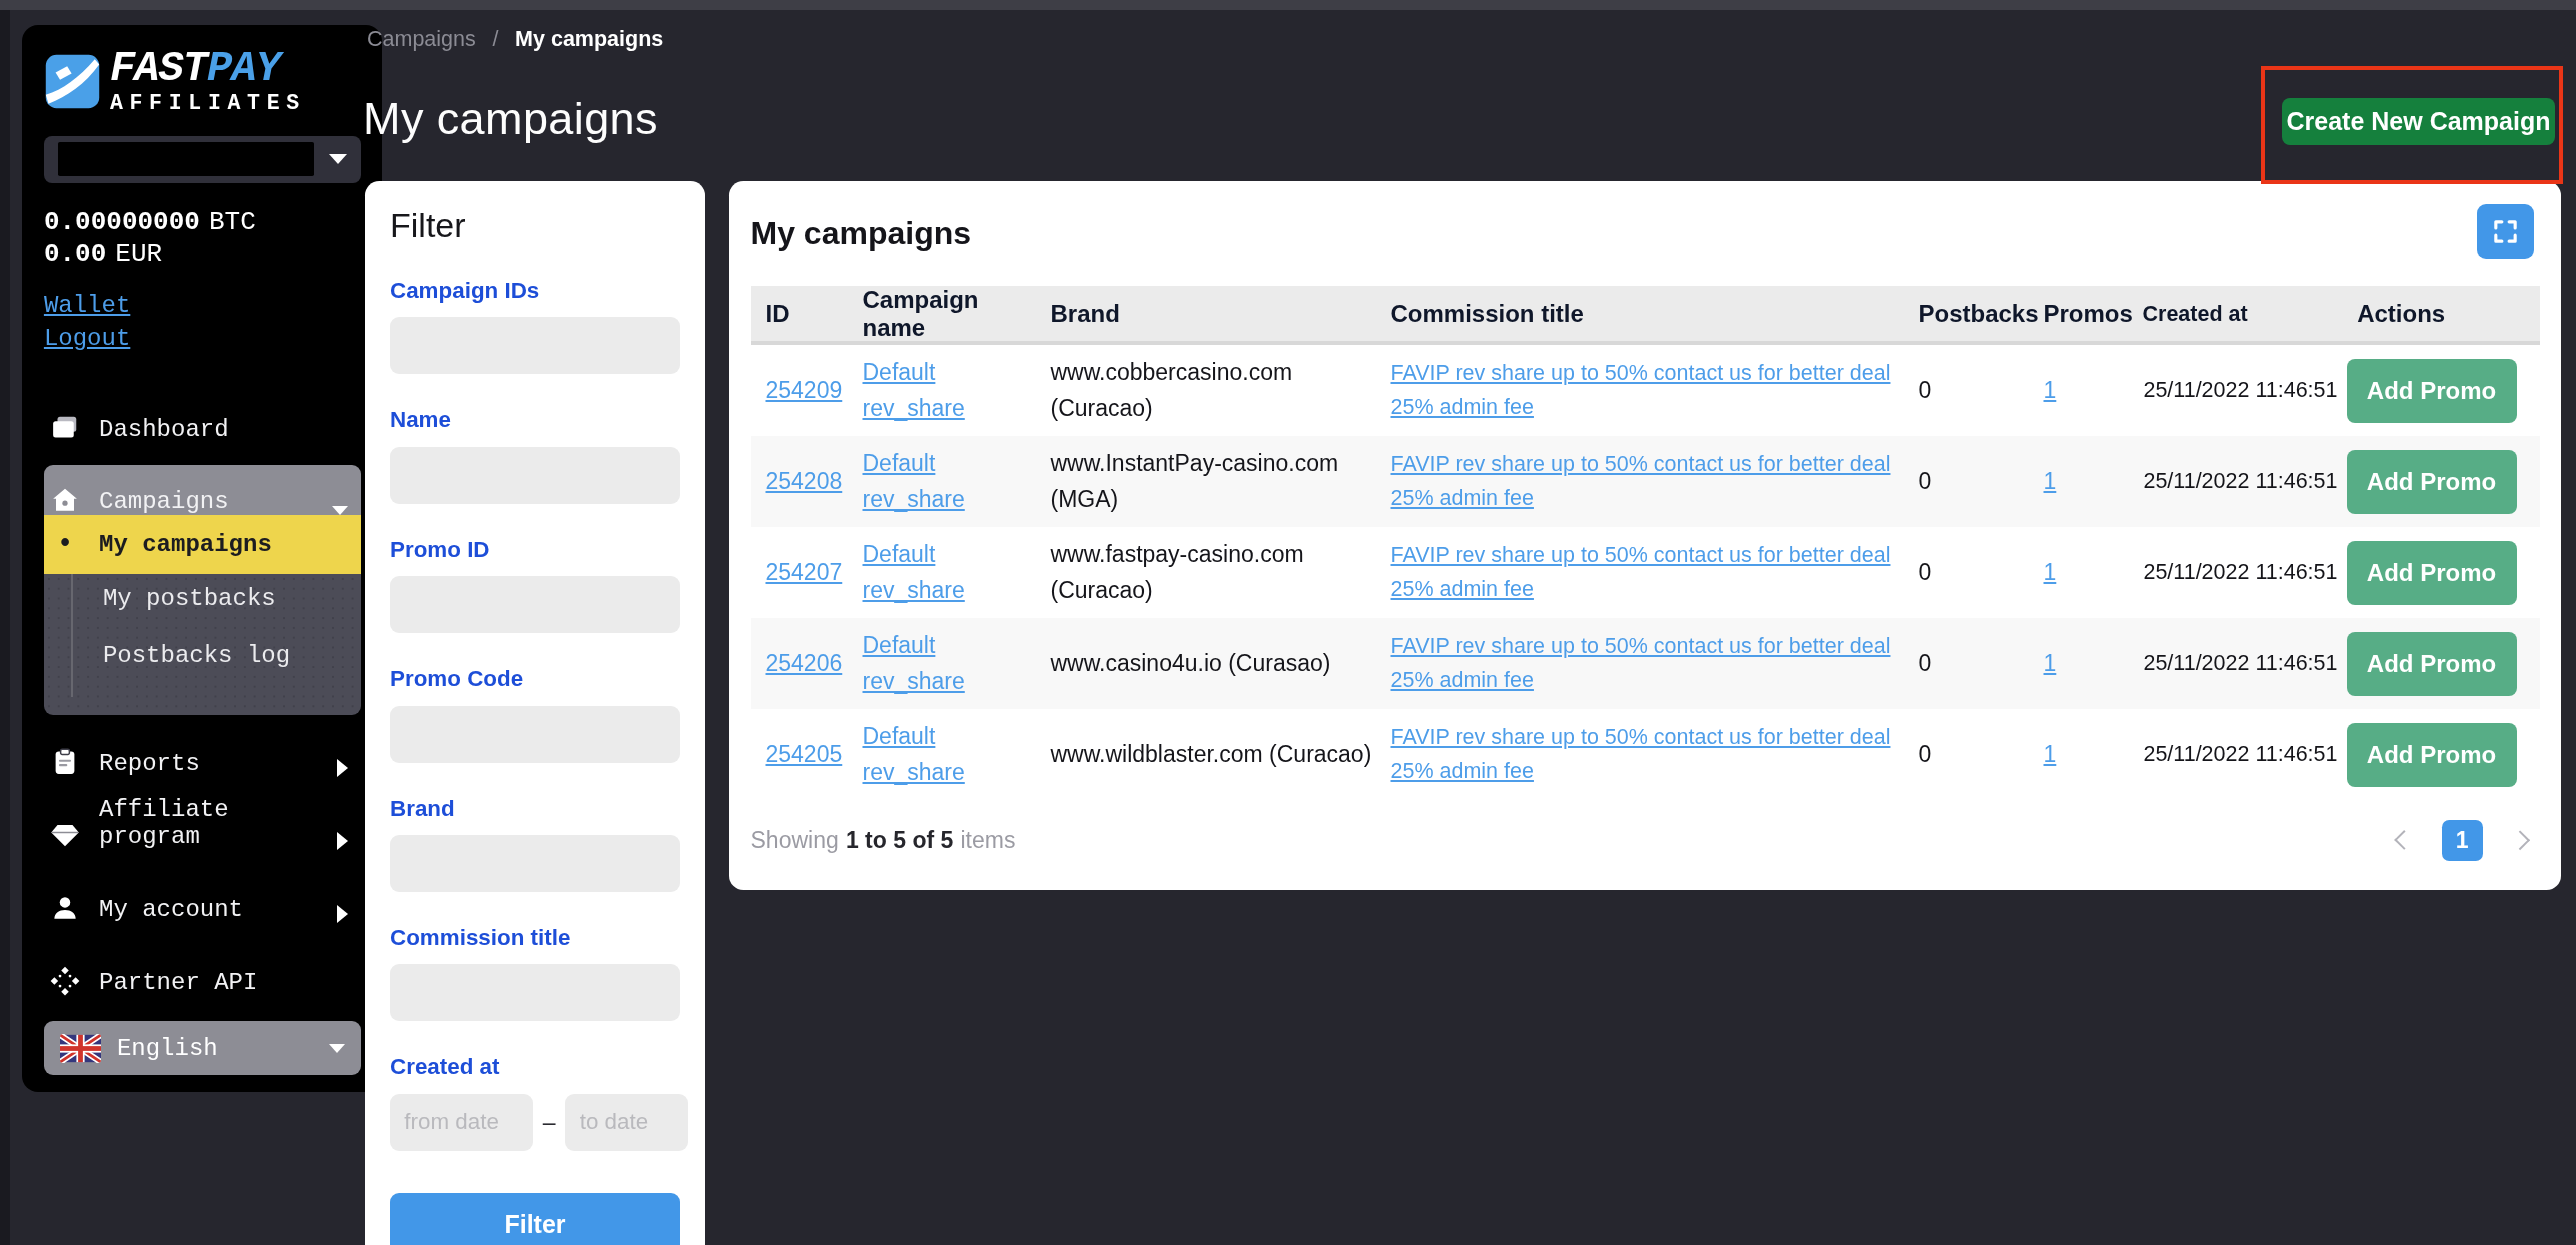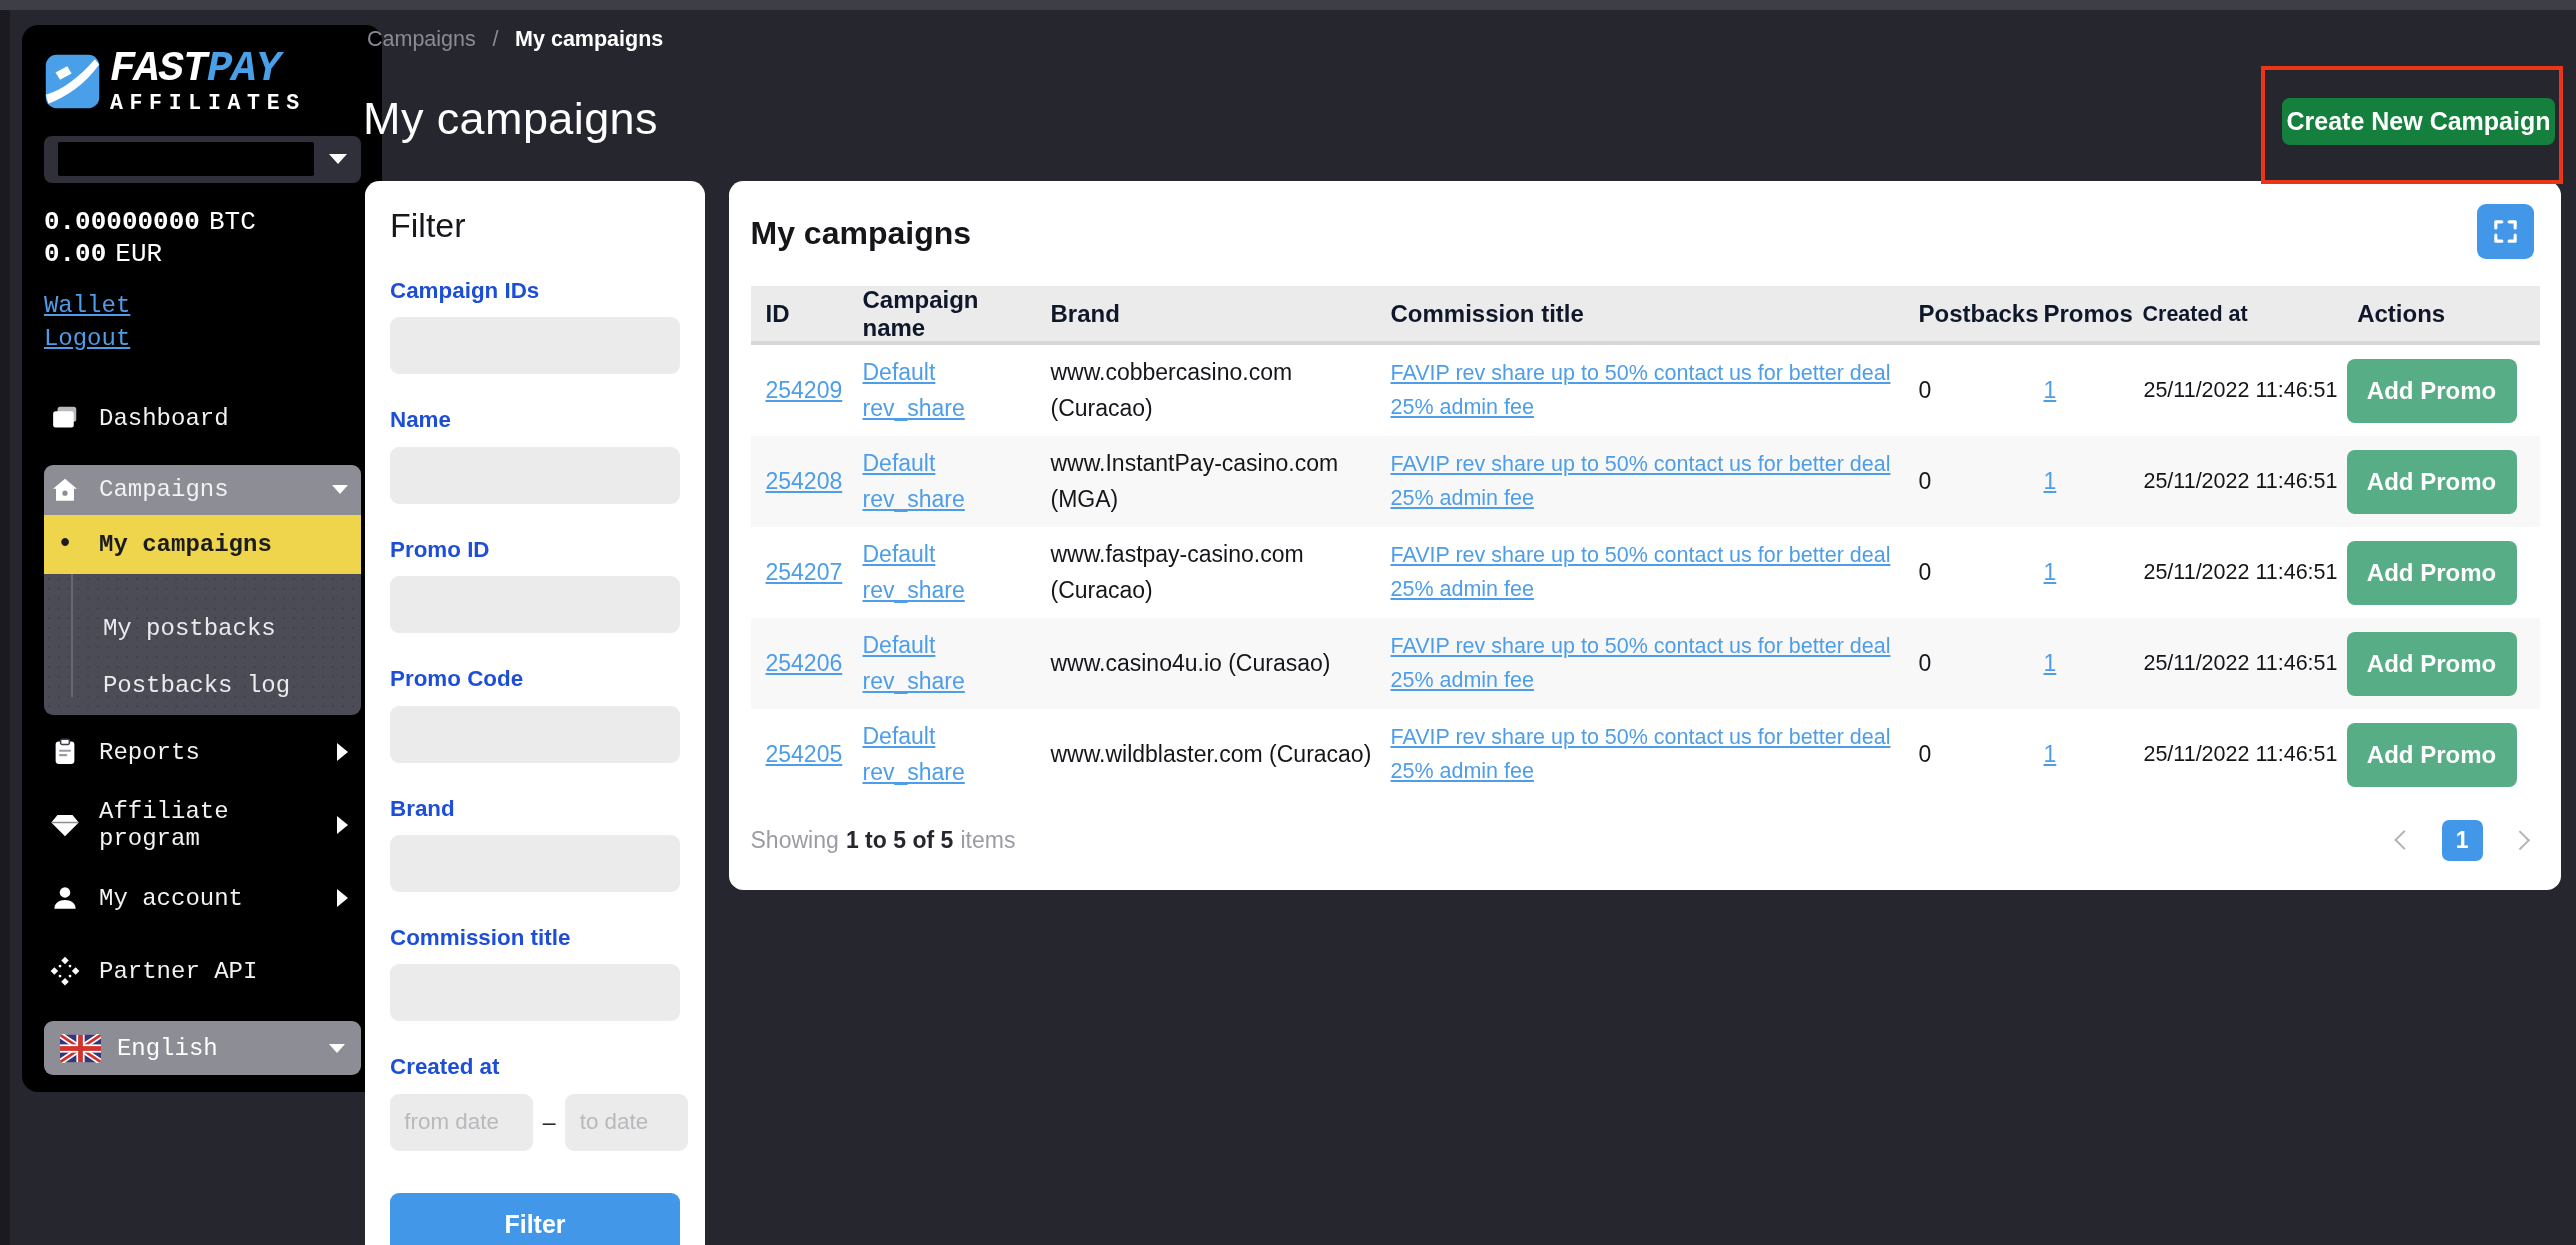--- a/index.html
+++ b/index.html
@@ -22,33 +22,33 @@
   .redacted { flex:1; height:34px; background:#000; border-radius:1.8px; margin-right:14.3px; }
   .caret-down { width:0; height:0; border-left:9px solid transparent; border-right:9px solid transparent; border-top:10.7px solid #ffffff; }
   .caret-down.small { border-left-width:8px; border-right-width:8px; border-top-width:9.8px; }
 
   .balance { margin-top:23px; color:#fff; font-size:26px; line-height:32px; }
   .balance b { font-weight:700; margin-right:9px; }
   .side-links { margin-top:19.7px; font-size:24px; line-height:33px; }
   .side-links a { color:#4d9de9; text-decoration:underline; display:block; cursor:pointer; }
 
   .nav { margin-top:38px; }
-  .nav-item { display:flex; align-items:center; height:50px; color:#f2f2f4; font-size:24px; font-weight:500; padding:0 12.5px 0 1.8px; cursor:pointer; }
+  .nav-item { display:flex; align-items:flex-end; height:50px; color:#f2f2f4; font-size:24px; font-weight:500; padding:0 12.5px 0 1.8px; cursor:pointer; }
   .icon-wrap { width:39px; display:flex; justify-content:center; margin-right:14.3px; flex:0 0 auto; }
   .chev-right { width:0; height:0; border-top:9px solid transparent; border-bottom:9px solid transparent; border-left:11.6px solid #ffffff; margin-left:auto; }
   .nav-gap { margin-top:23px; }
 
   .campaigns-group { margin-top:21.5px; border-radius:9px; overflow:hidden; }
   .camp-header { background:#8d8d95; height:50px; padding:0 12.5px 0 1.8px; }
   .camp-header .caret-down { margin-left:auto; }
   .active-item { background:#eed54c; height:59px; display:flex; align-items:center; padding:0 12.5px 0 1.8px; color:#1c1c20; font-size:24px; font-weight:700; cursor:pointer; }
   .bullet { width:39px; text-align:center; margin-right:14.3px; font-size:27px; color:#1c1c20; }
   .submenu { position:relative; background-color:#4c4c57; background-image:radial-gradient(circle,#41414b 1.4px, transparent 1.4px); background-size:9.8px 9.8px; padding:10.7px 0 16px 0; }
   .submenu::before { content:''; position:absolute; left:27px; top:0; bottom:18px; width:1.8px; background:#67676f; }
-  .sub-item { height:57px; display:flex; align-items:flex-end; padding-left:59px; color:#ebebee; font-size:24px; font-weight:400; cursor:pointer; }
+  .sub-item { height:57px; display:flex; align-items:flex-start; padding-left:59px; color:#ebebee; font-size:24px; font-weight:400; cursor:pointer; }
 
   .lang-box { margin-top:25px; height:54px; background:#8d8d95; border-radius:9px; display:flex; align-items:center; padding:0 16px; color:#fff; font-size:24px; font-weight:500; cursor:pointer; }
   .flag { width:41px; height:29px; margin-right:16px; border-radius:2.7px; flex:0 0 auto; }
   .lang-box .caret-down { margin-left:auto; }
 
   
   .breadcrumb { position:absolute; left:367px; top:27px; font-size:21.5px; color:#8b8b94; }
   .breadcrumb .sep { margin:0 10.7px; }
   .breadcrumb .current { color:#ffffff; font-weight:700; }
   .page-title { position:absolute; left:363px; top:93px; font-size:45px; font-weight:500; color:#fdfdfd; letter-spacing:0.4px; }

